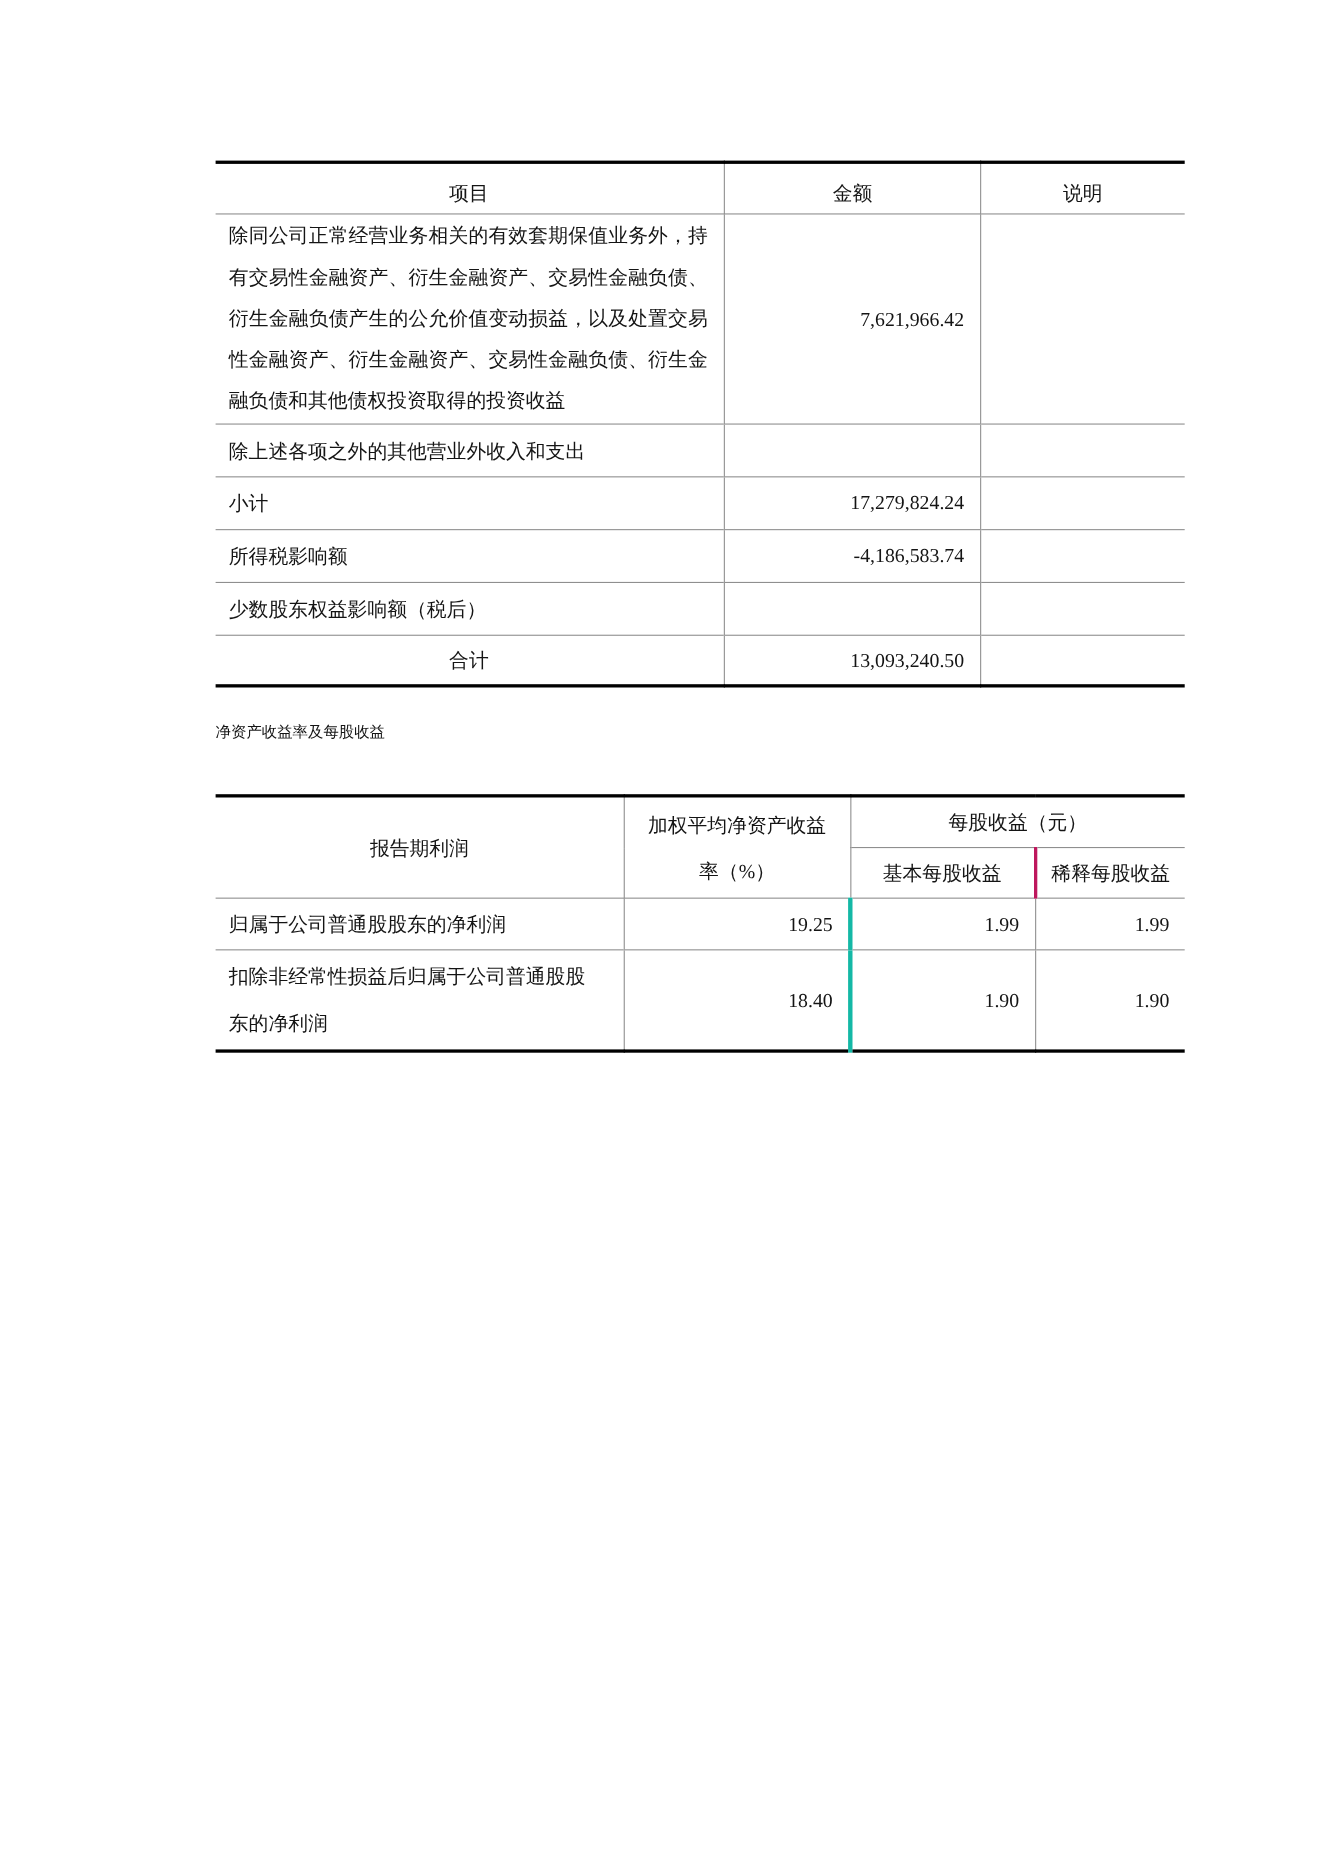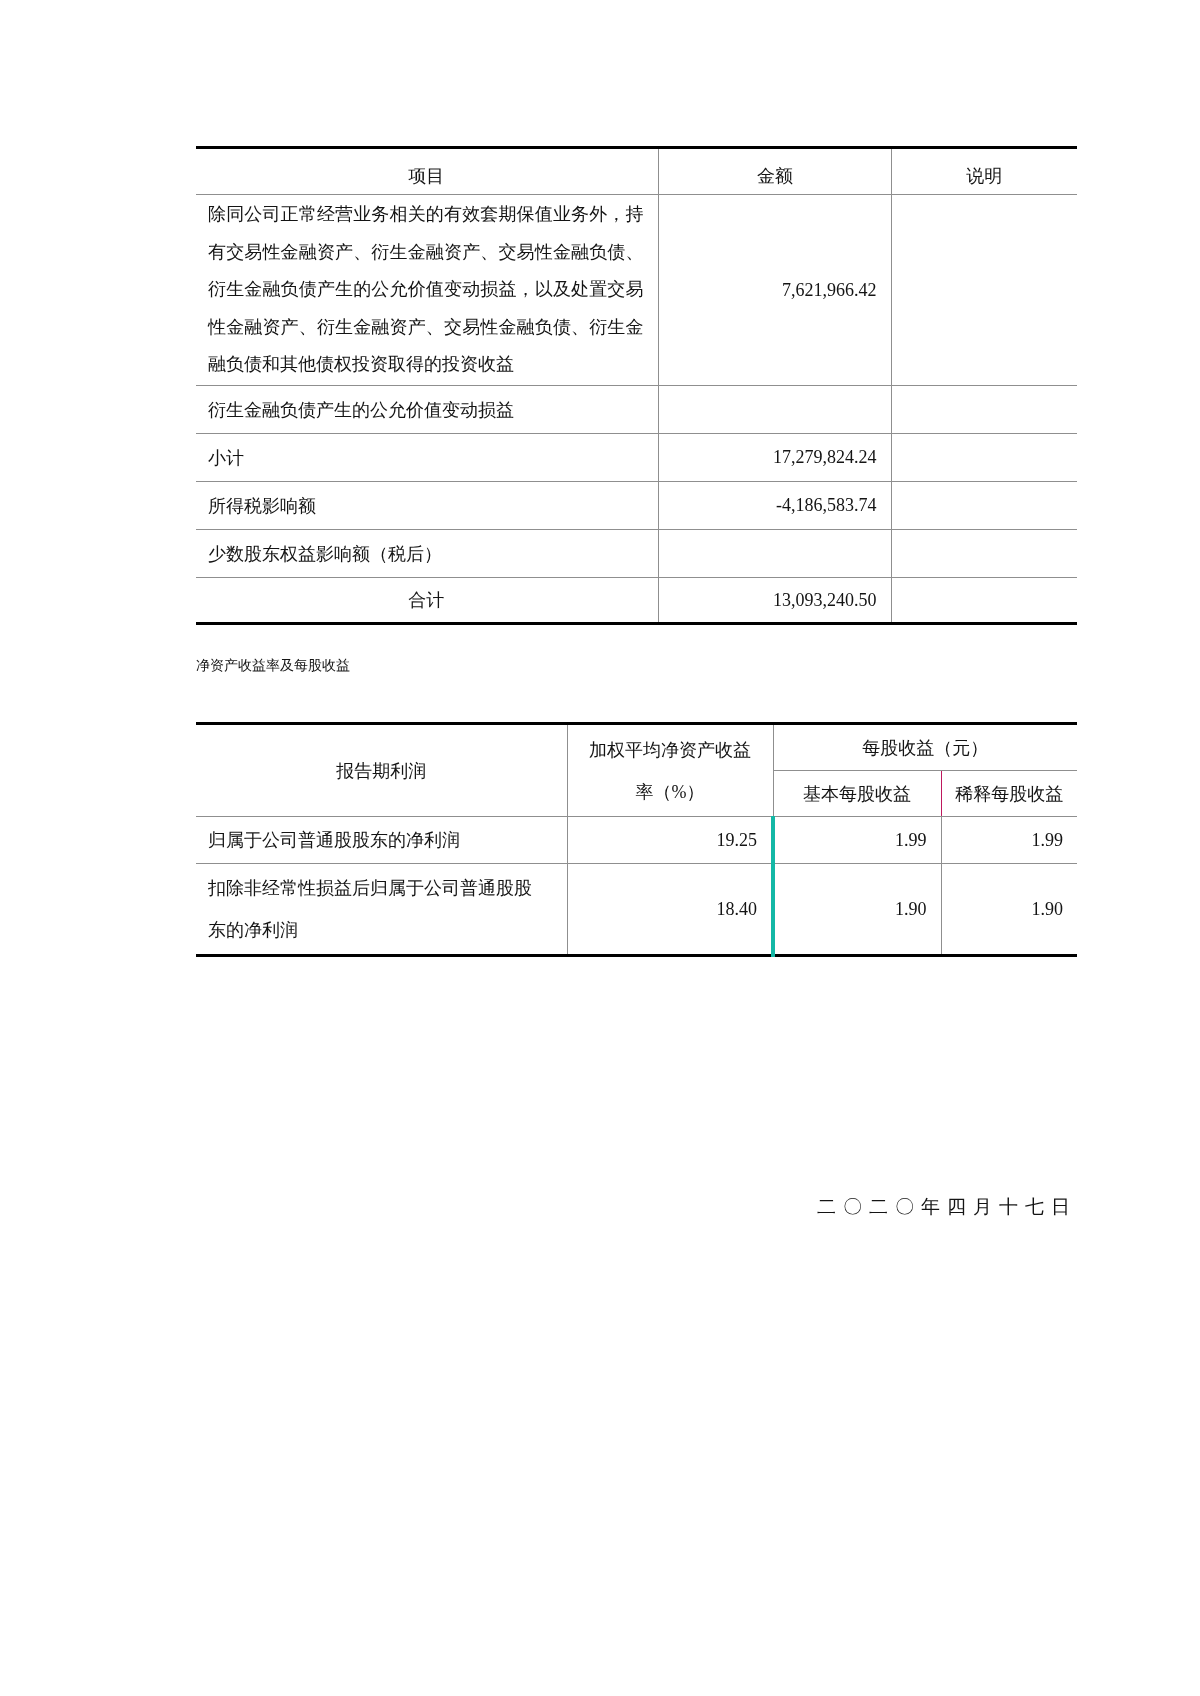--- a/index.html
+++ b/index.html
@@ -26,21 +26,21 @@
 
   
   .section-title { position:absolute; left:196px; top:657px; font-size:14px; }
 
   
   .t2 { top:722px; border-top:3px solid #000; border-bottom:3px solid #000; }
   .t2 thead th { border-bottom:1px solid #8f8f8f; text-align:center; }
   .t2 .h-col1 { border-right:1px solid #8f8f8f; }
   .t2 .h-col2 { border-right:1px solid #8f8f8f; line-height:42px; padding:2px 0; }
   .t2 .h-eps { height:43px; }
-  .t2 .h-basic { height:43px; border-right:1px solid #be185d; }
+  .t2 .h-basic { height:43px; border-right:3px solid #be185d; }
   .t2 .h-diluted { height:43px; }
   .t2 tbody tr:not(:first-child) td { border-top:1px solid #8f8f8f; }
   .t2 .c1 { border-right:1px solid #8f8f8f; padding-left:12px; padding-right:20px; text-align:left; }
   .t2 .c2 { border-right:4px solid #14b8a6; text-align:right; padding-right:14px; }
   .t2 .c3 { border-right:1px solid #8f8f8f; text-align:right; padding-right:14px; }
   .t2 .c4 { text-align:right; padding-right:14px; }
   .t2 .r1 td { height:44px; }
   .t2 .r2 td { height:88px; }
   .t2 .r2 .c1 { line-height:42px; }
 
@@ -77,21 +77,21 @@
         <th class="c3">说明</th>
       </tr>
     </thead>
     <tbody>
       <tr class="r-tall">
         <td class="c1">除同公司正常经营业务相关的有效套期保值业务外，持有交易性金融资产、衍生金融资产、交易性金融负债、衍生金融负债产生的公允价值变动损益，以及处置交易性金融资产、衍生金融资产、交易性金融负债、衍生金融负债和其他债权投资取得的投资收益</td>
         <td class="c2">7,621,966.42</td>
         <td class="c3"></td>
       </tr>
       <tr class="r">
-        <td class="c1">衍生金融负债产生的公允价值变动损益</td>
+        <td class="c1">除上述各项之外的其他营业外收入和支出</td>
         <td class="c2"></td>
         <td class="c3"></td>
       </tr>
       <tr class="r">
         <td class="c1">小计</td>
         <td class="c2">17,279,824.24</td>
         <td class="c3"></td>
       </tr>
       <tr class="r">
         <td class="c1">所得税影响额</td>
@@ -143,16 +143,15 @@
       </tr>
       <tr class="r2">
         <td class="c1">扣除非经常性损益后归属于公司普通股股东的净利润</td>
         <td class="c2">18.40</td>
         <td class="c3">1.90</td>
         <td class="c4">1.90</td>
       </tr>
     </tbody>
   </table>
 
-  <div class="report-date">二〇二〇年四月十七日</div>
   <div class="page-footer">财务报表附注 第189页</div>
 
 </div>
 
 </body></html>

